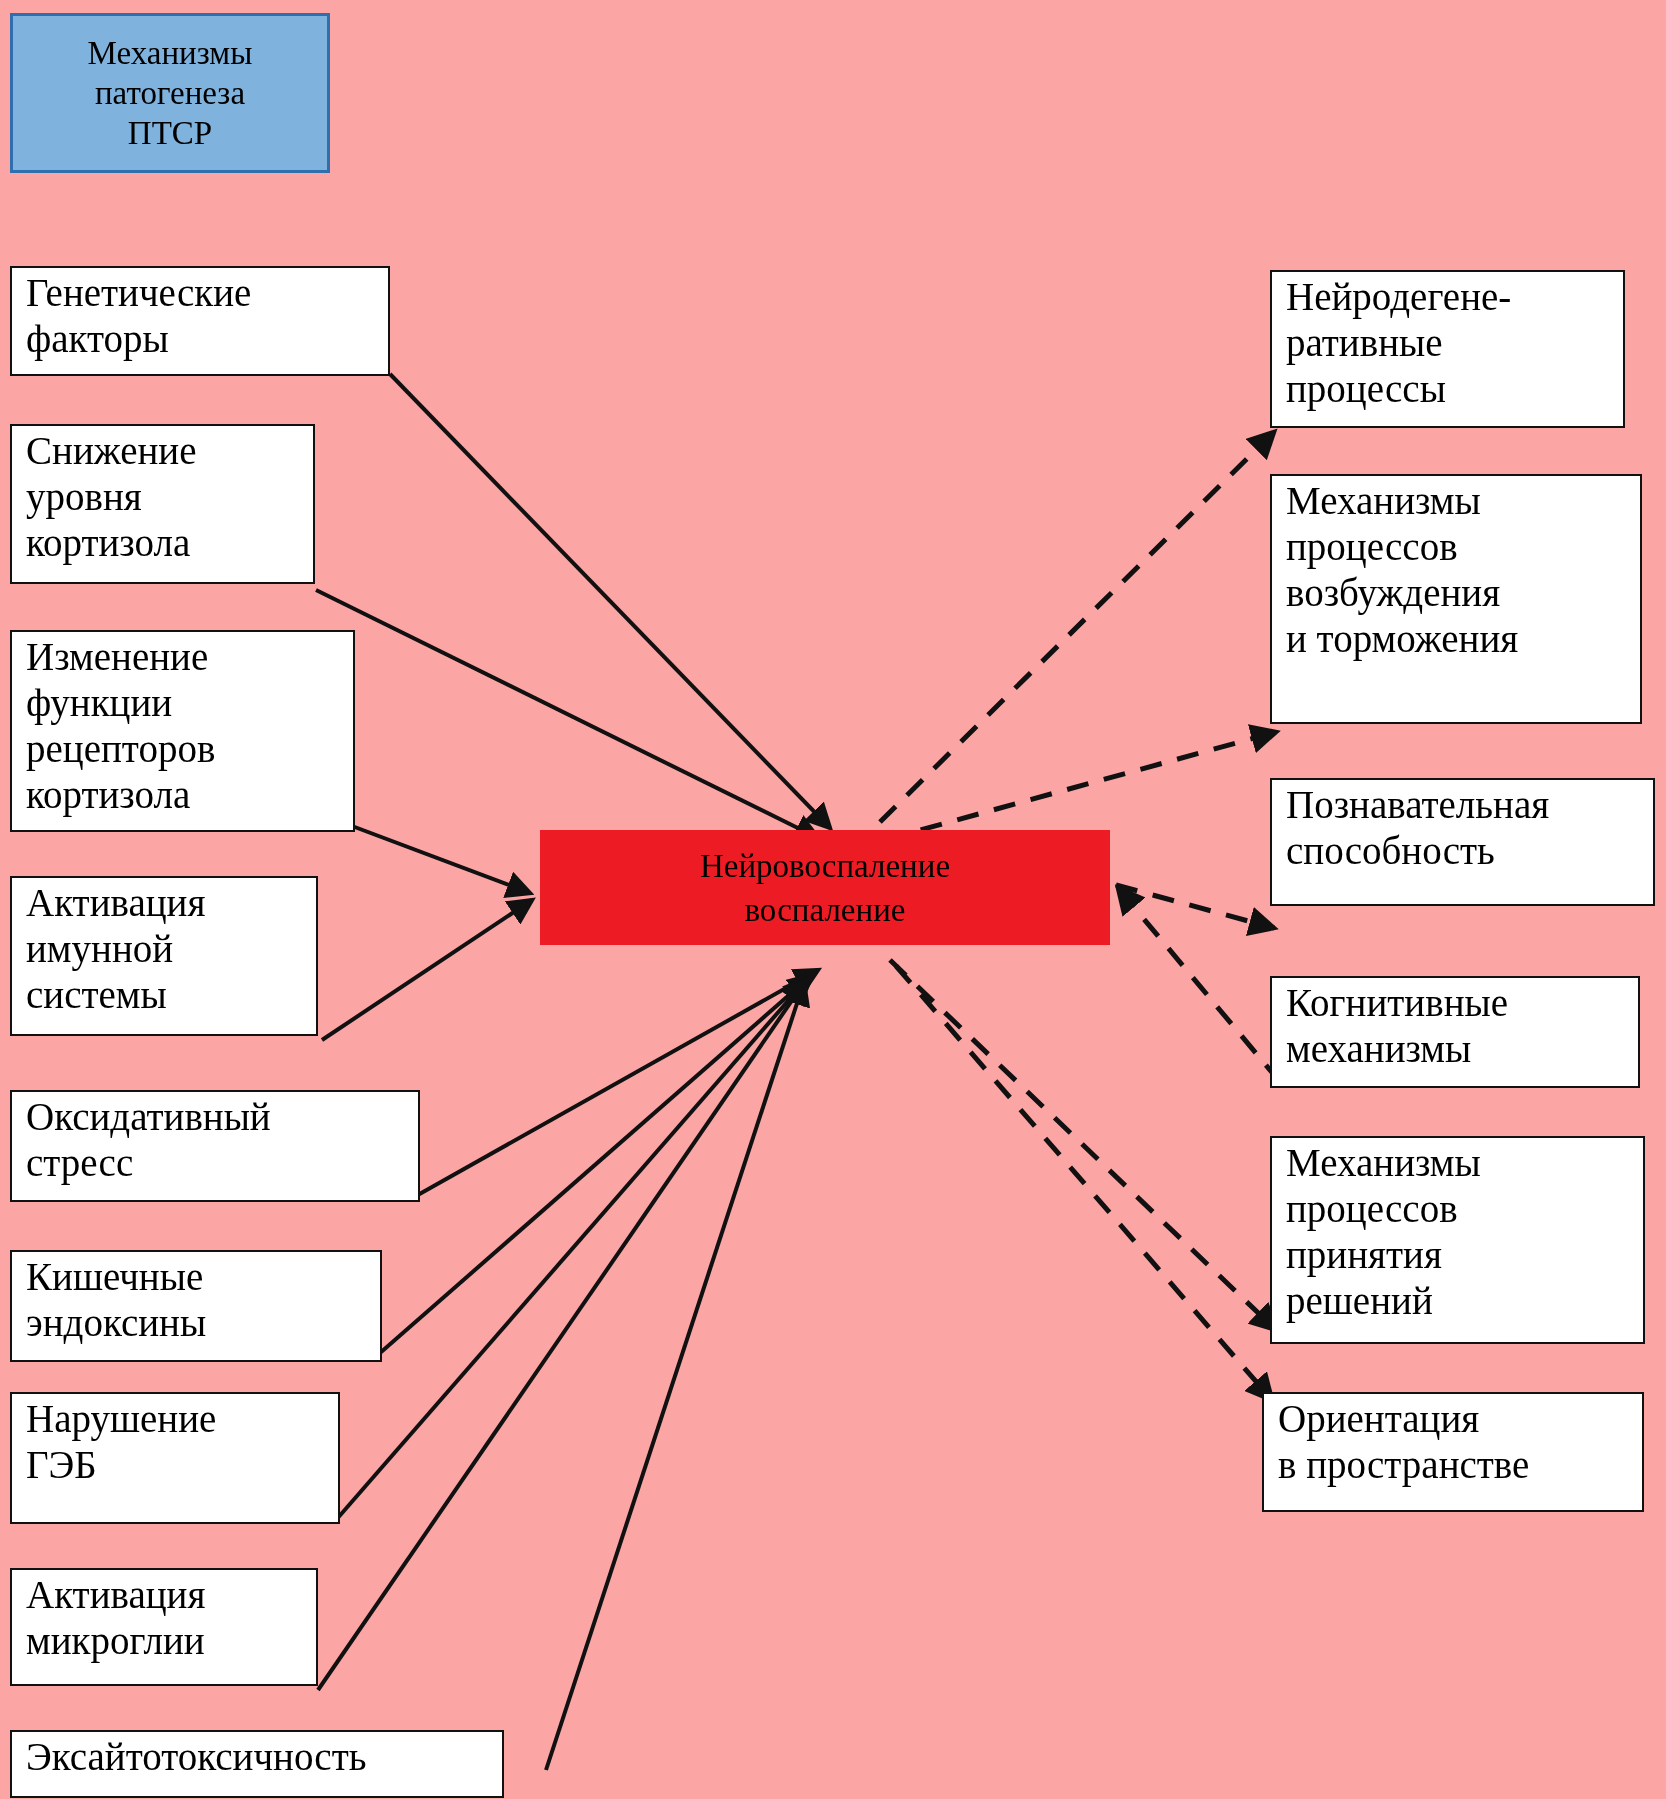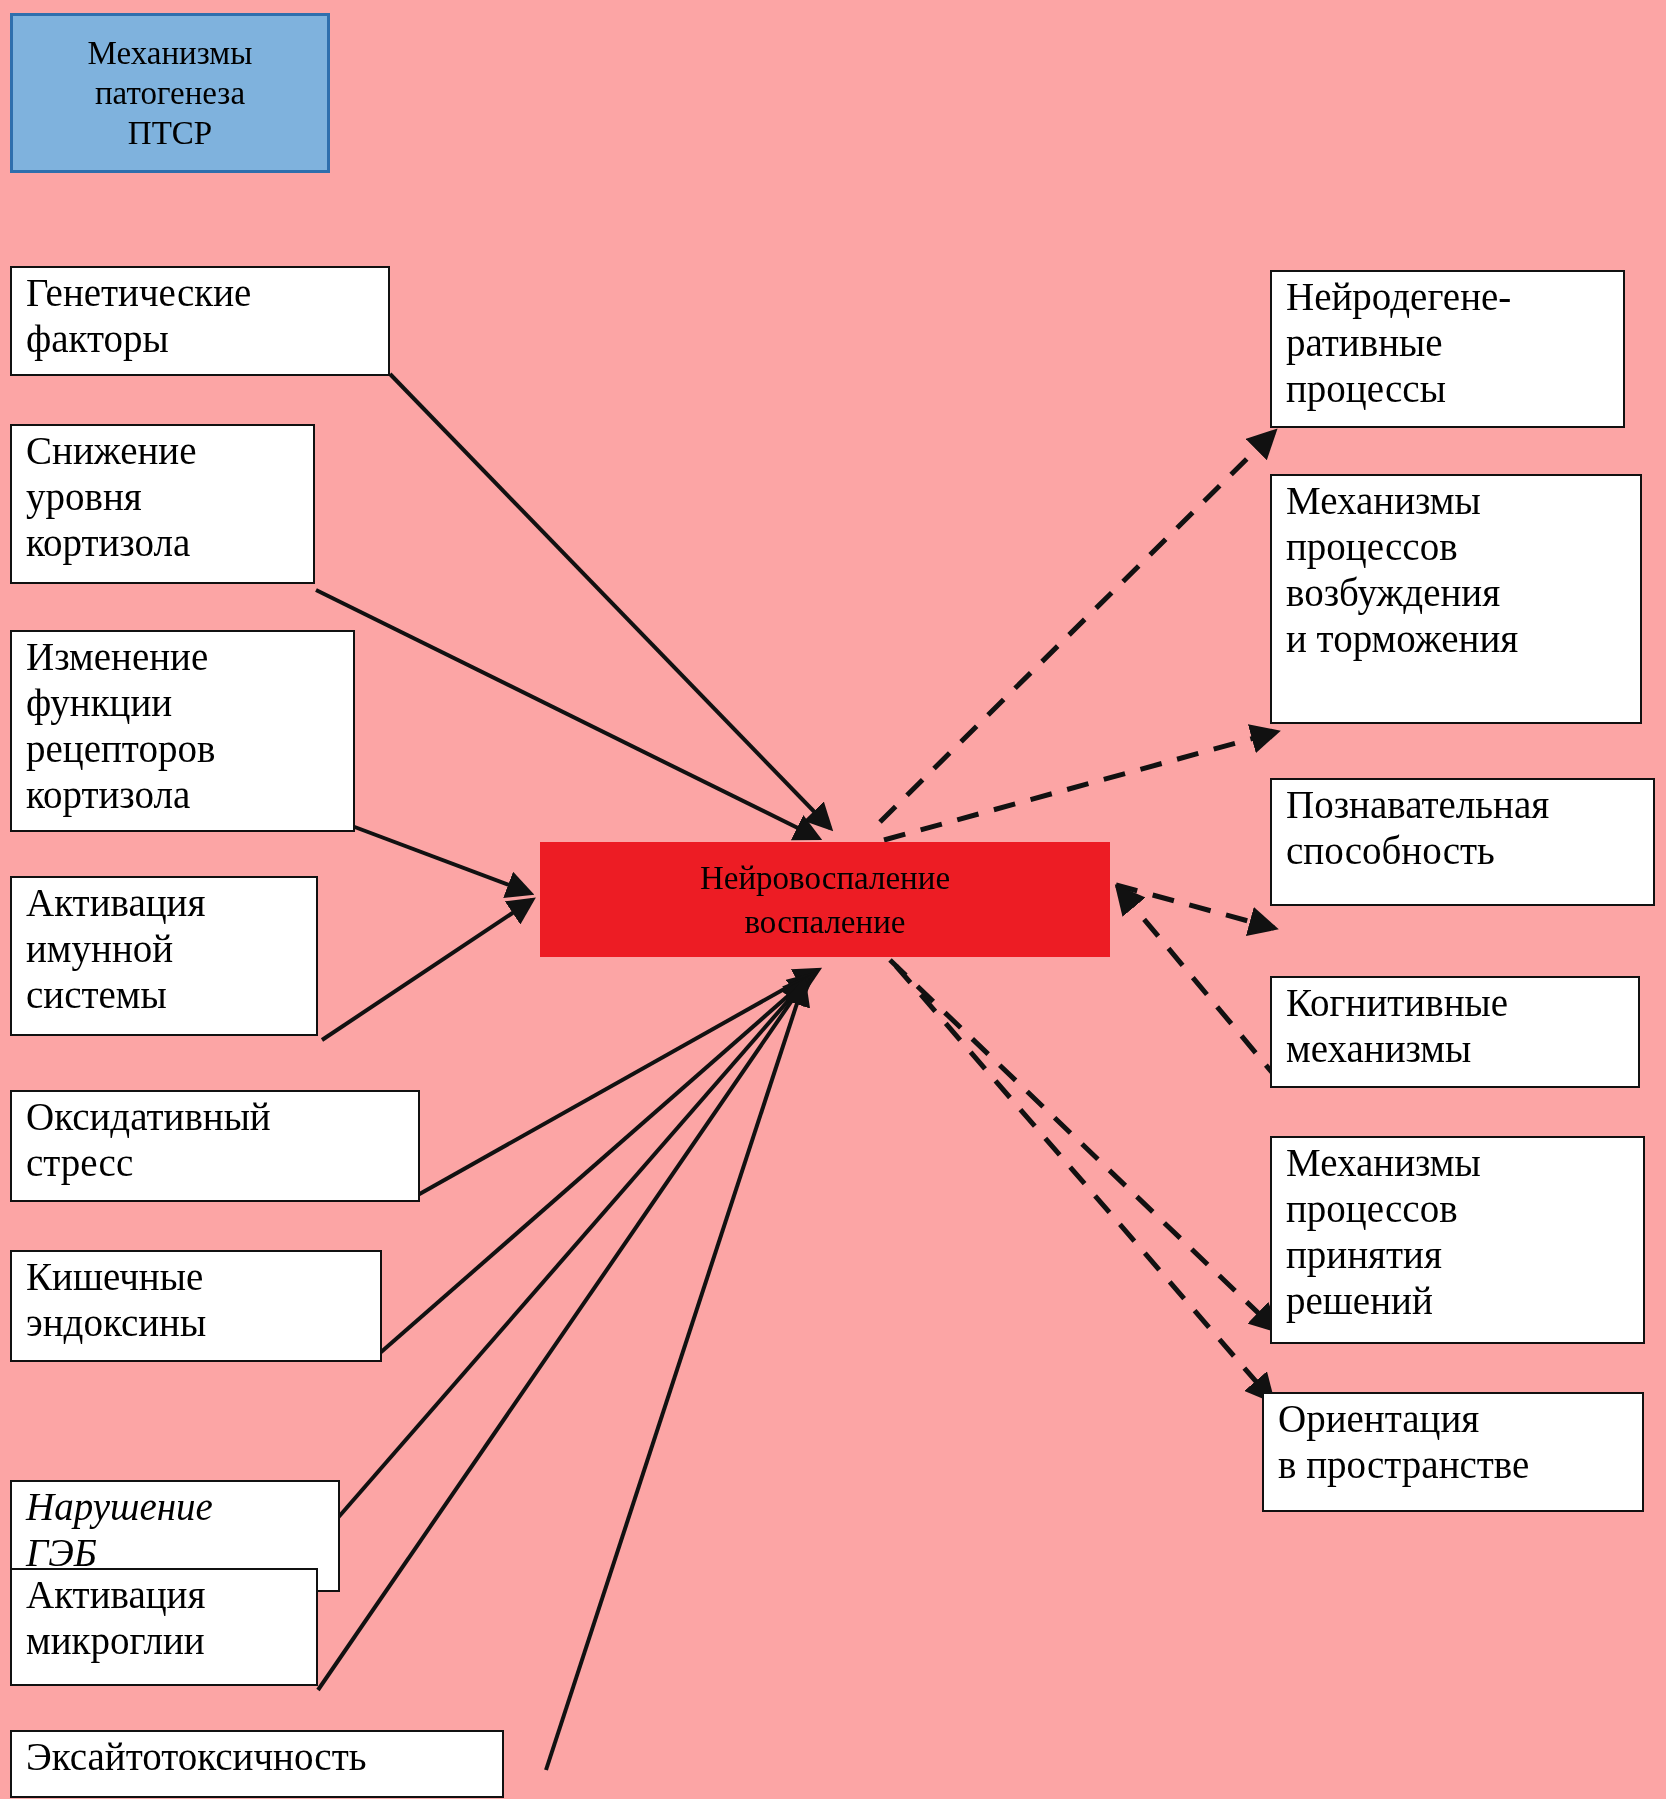--- a/index.html
+++ b/index.html
@@ -51,21 +51,20 @@
     background: #ed1c24;
     border: none;
     color: #000;
     font-size: 33px;
     line-height: 44px;
     text-align: center;
     display: flex;
     align-items: center;
     justify-content: center;
     white-space: pre-line;
-    margin-top: 12px;
   }
   svg#edges {
     position: absolute;
     left: 0; top: 0;
     width: 1666px;
     height: 1799px;
     pointer-events: none;
   }
   .solid-edge {
     stroke: #111111;
@@ -129,21 +128,21 @@
 функции
 рецепторов
 кортизола</div>
   <div class="node" style="left:10px; top:876px; width:308px; height:160px;">Активация
 имунной
 системы</div>
   <div class="node" style="left:10px; top:1090px; width:410px; height:112px;">Оксидативный
 стресс</div>
   <div class="node" style="left:10px; top:1250px; width:372px; height:112px;">Кишечные
 эндоксины</div>
-  <div class="node" style="left:10px; top:1480px; width:330px; height:112px;font-style:italic;">Нарушение
+  <div class="node" style="left:10px; top:1392px; width:330px; height:132px;">Нарушение
 ГЭБ</div>
   <div class="node" style="left:10px; top:1568px; width:308px; height:118px;">Активация
 микроглии</div>
   <div class="node" style="left:10px; top:1730px; width:494px; height:68px;">Эксайтотоксичность</div>
 
   <div class="center" style="left:540px; top:830px; width:570px; height:115px;">Нейровоспаление
 воспаление</div>
 
   <div class="node" style="left:1270px; top:270px; width:355px; height:158px;">Нейродегене-
 ративные

